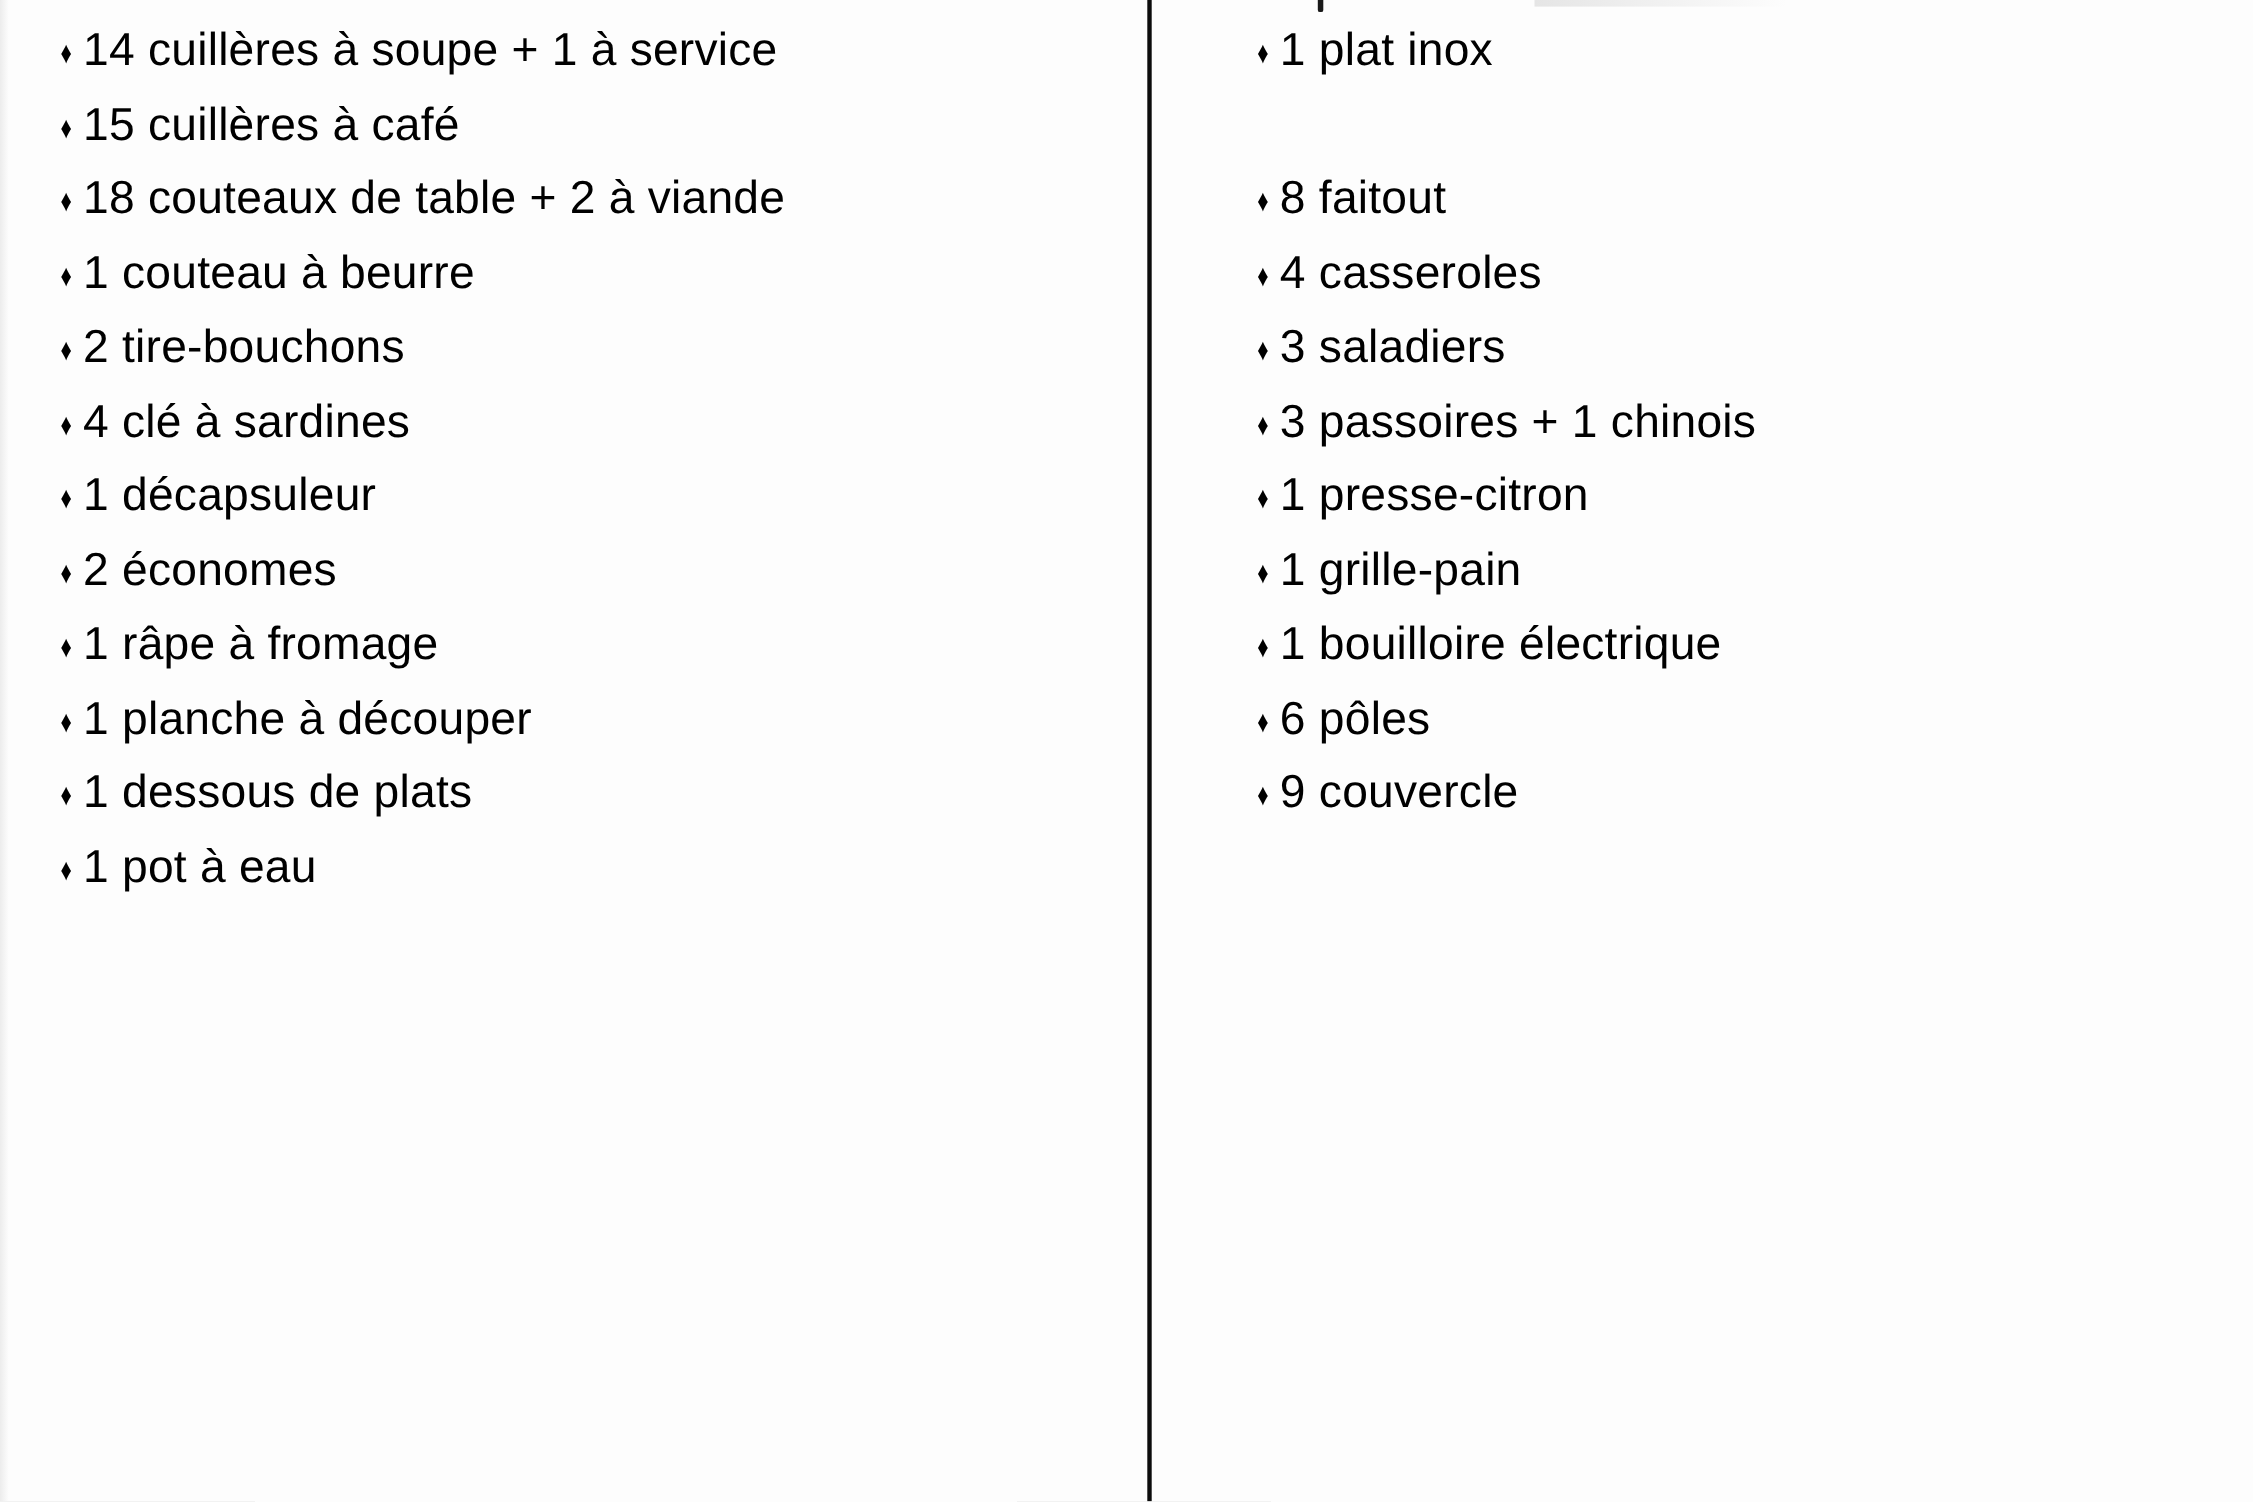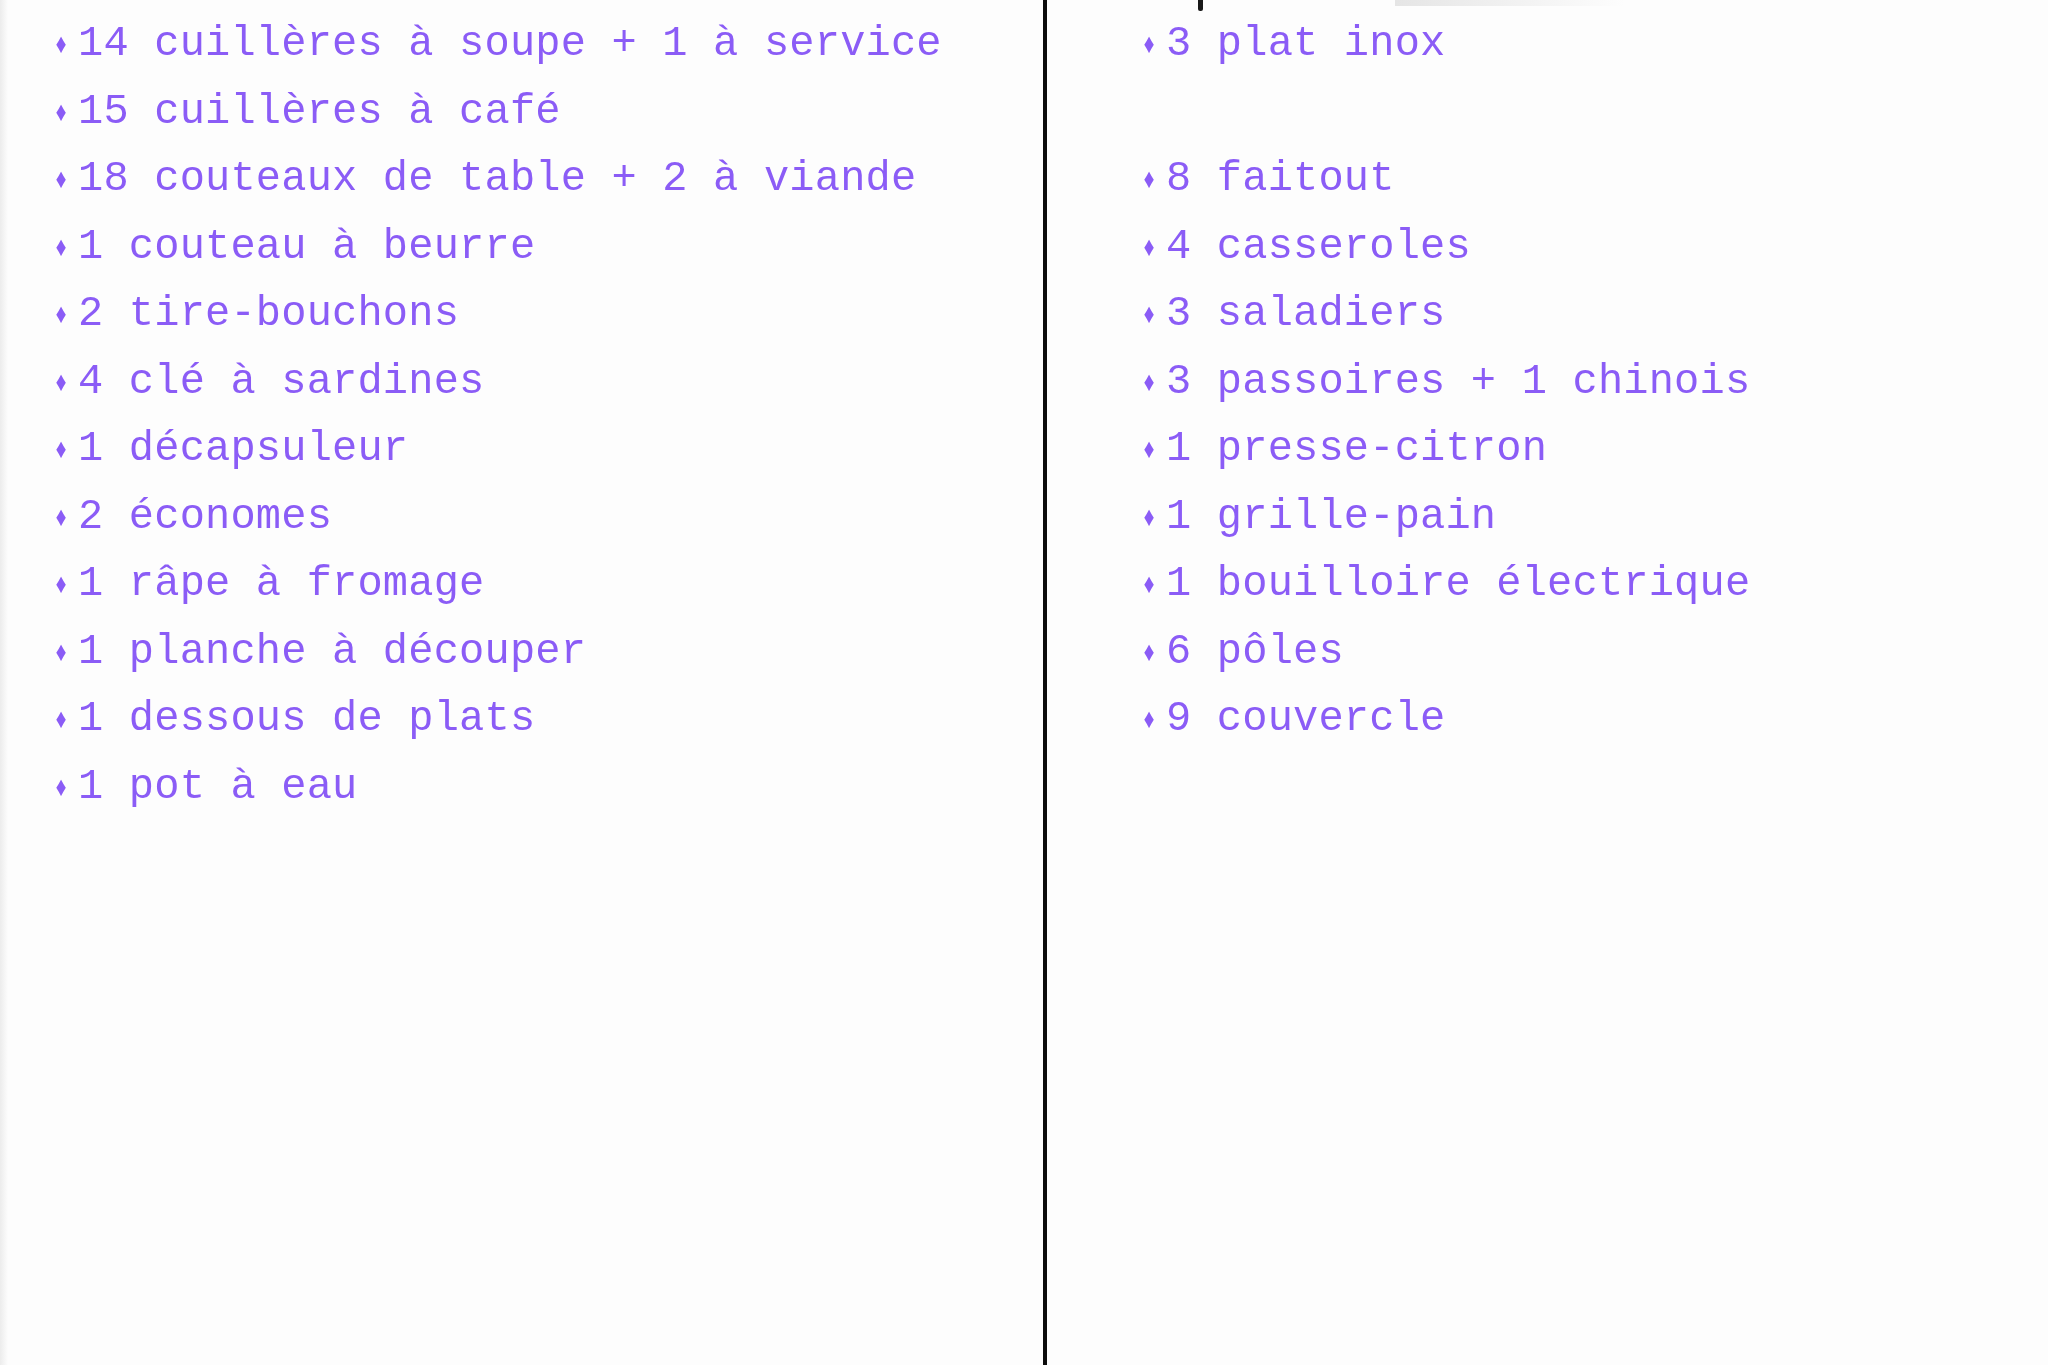--- a/index.html
+++ b/index.html
@@ -6,22 +6,22 @@
     margin: 0;
     padding: 0;
     background: #e9e9e9;
   }
   .page {
     position: relative;
     width: 2048px;
     height: 1365px;
     background: #fdfdfd;
     overflow: hidden;
-    font-family: Liberation Mono, monospace;
-    color: #8b5cf6;
+    font-family: Liberation Sans, sans-serif;
+    color: #000000;
   }
   
   .page::before {
     content: "";
     position: absolute;
     left: 0; top: 0; bottom: 0;
     width: 8px;
     background: linear-gradient(to right, #ececec, rgba(255,255,255,0));
     pointer-events: none;
   }
@@ -94,21 +94,21 @@
     <div class="line"><span class="bullet">♦</span><span>4 clé à sardines</span></div>
     <div class="line"><span class="bullet">♦</span><span>1 décapsuleur</span></div>
     <div class="line"><span class="bullet">♦</span><span>2 économes</span></div>
     <div class="line"><span class="bullet">♦</span><span>1 râpe à fromage</span></div>
     <div class="line"><span class="bullet">♦</span><span>1 planche à découper</span></div>
     <div class="line"><span class="bullet">♦</span><span>1 dessous de plats</span></div>
     <div class="line"><span class="bullet">♦</span><span>1 pot à eau</span></div>
   </div>
 
   <div class="col col-right">
-    <div class="line"><span class="bullet">♦</span><span>3 plat inox</span></div>
+    <div class="line"><span class="bullet">♦</span><span>1 plat inox</span></div>
     <div class="line spacer"></div>
     <div class="line"><span class="bullet">♦</span><span>8 faitout</span></div>
     <div class="line"><span class="bullet">♦</span><span>4 casseroles</span></div>
     <div class="line"><span class="bullet">♦</span><span>3 saladiers</span></div>
     <div class="line"><span class="bullet">♦</span><span>3 passoires + 1 chinois</span></div>
     <div class="line"><span class="bullet">♦</span><span>1 presse-citron</span></div>
     <div class="line"><span class="bullet">♦</span><span>1 grille-pain</span></div>
     <div class="line"><span class="bullet">♦</span><span>1 bouilloire électrique</span></div>
     <div class="line"><span class="bullet">♦</span><span>6 pôles</span></div>
     <div class="line"><span class="bullet">♦</span><span>9 couvercle</span></div>

